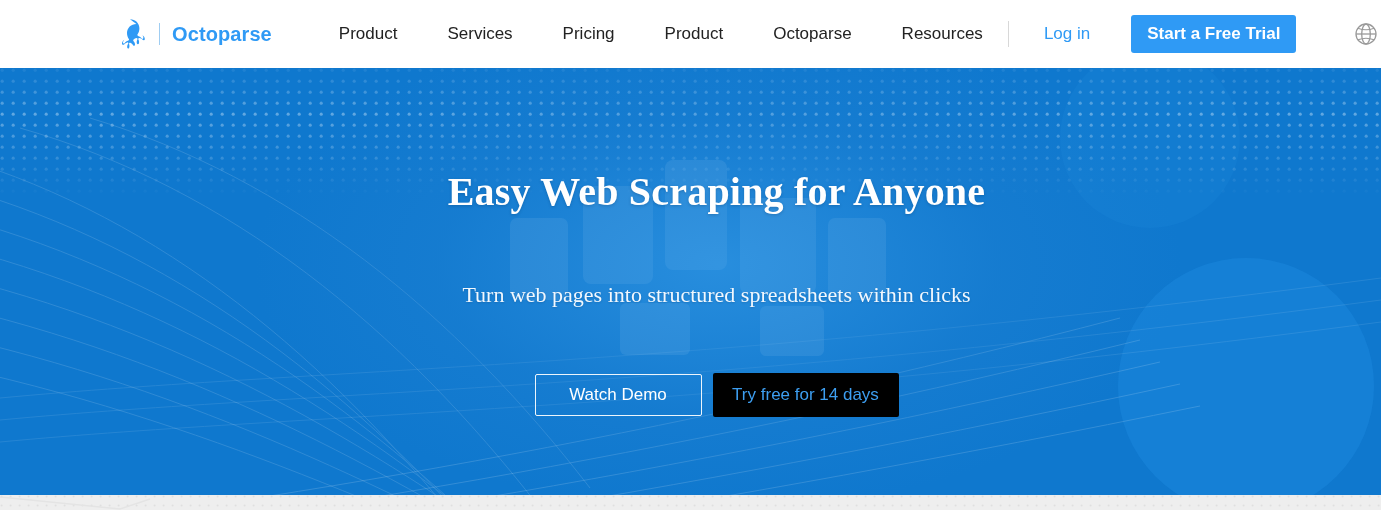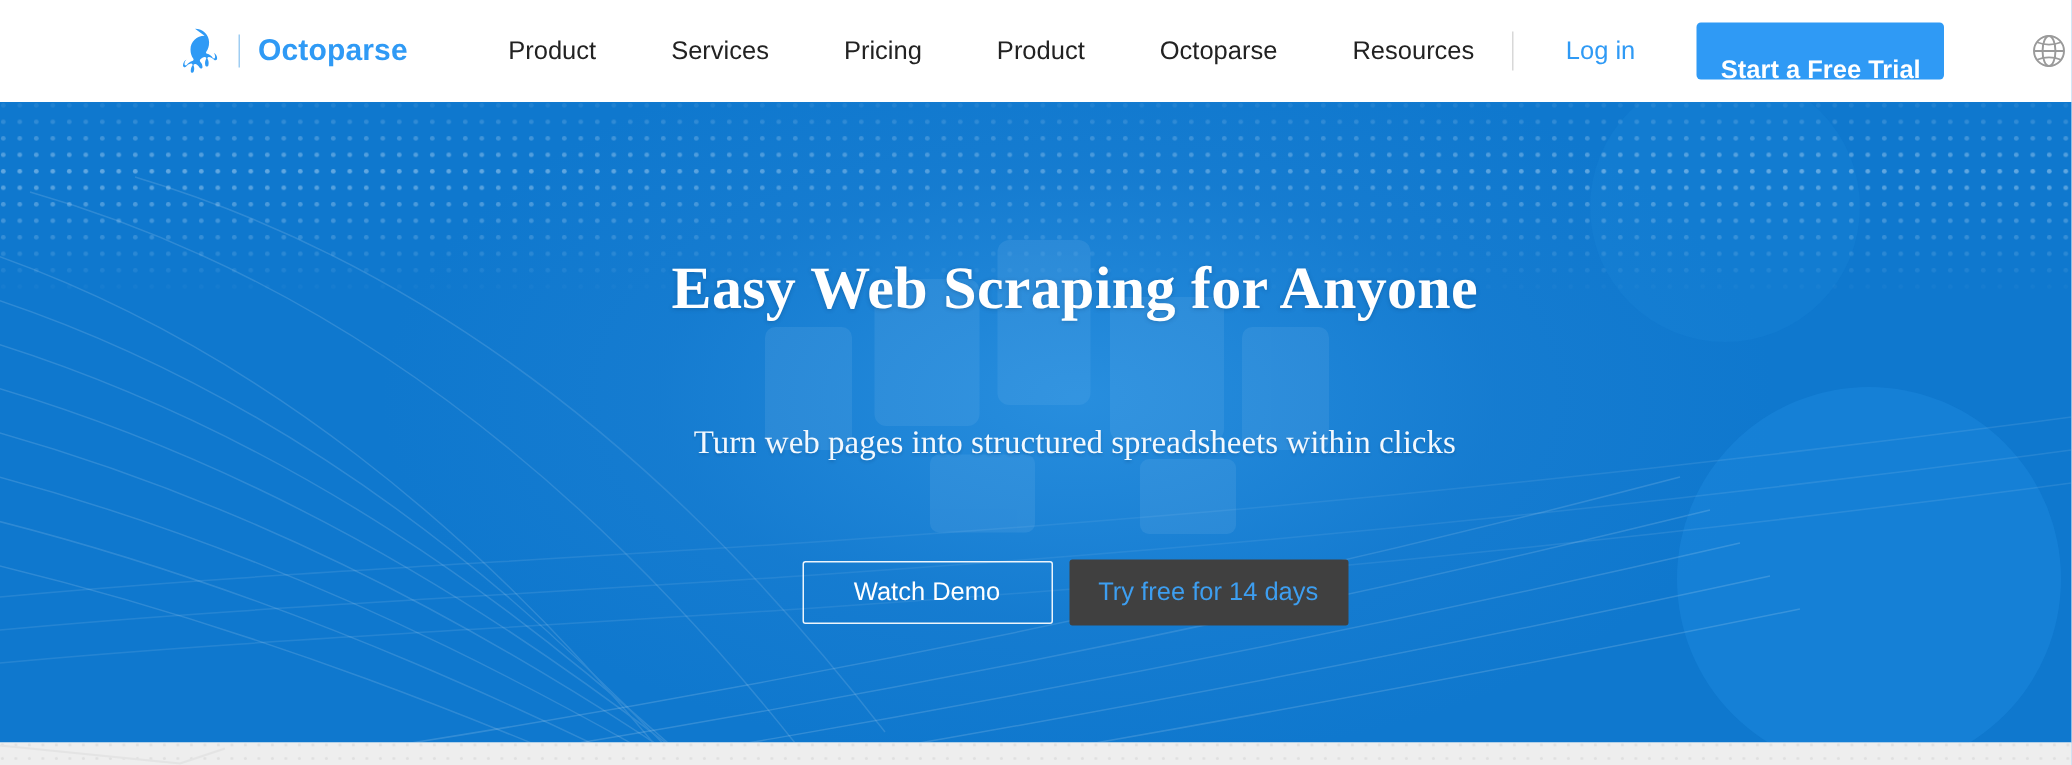--- a/index.html
+++ b/index.html
@@ -98,21 +98,21 @@
     margin-right: 18px;
   }
 
   .trial-button {
     background: #2f9af5;
     color: #ffffff;
     font-size: 17px;
     font-weight: bold;
     border: none;
     border-radius: 3px;
-    padding: 13px 16px;
+    padding: 0 16px;
     height: 38px;
     line-height: 38px;
     white-space: nowrap;
     cursor: pointer;
     font-family: "Liberation Sans", sans-serif;
   }
 
   .globe-wrap {
     margin-left: 34px;
     display: flex;
@@ -212,21 +212,21 @@
     border-radius: 2px;
     cursor: pointer;
     font-family: "Liberation Sans", sans-serif;
     margin-right: 11px;
   }
 
   .btn-trial-hero {
     width: 186px;
     height: 44px;
     border: none;
-    background: #404040;
+    background: #000000;
     color: #3d9ef0;
     font-size: 17px;
     border-radius: 2px;
     cursor: pointer;
     font-family: "Liberation Sans", sans-serif;
   }
 
   
   .bottom-strip {
     position: absolute;

